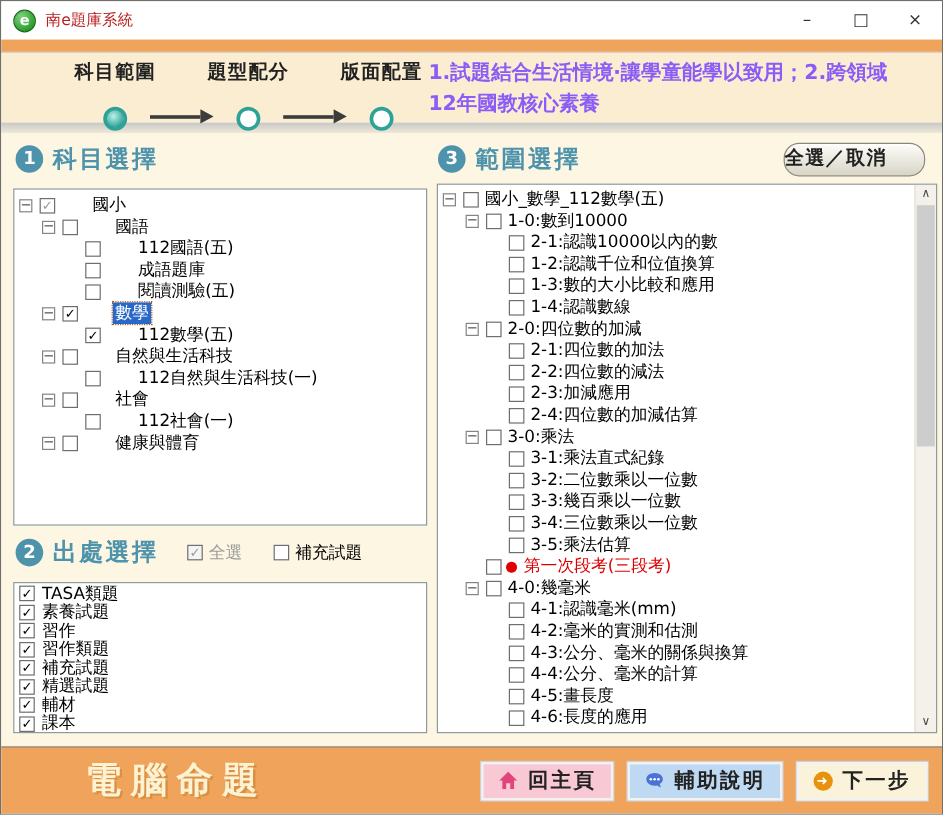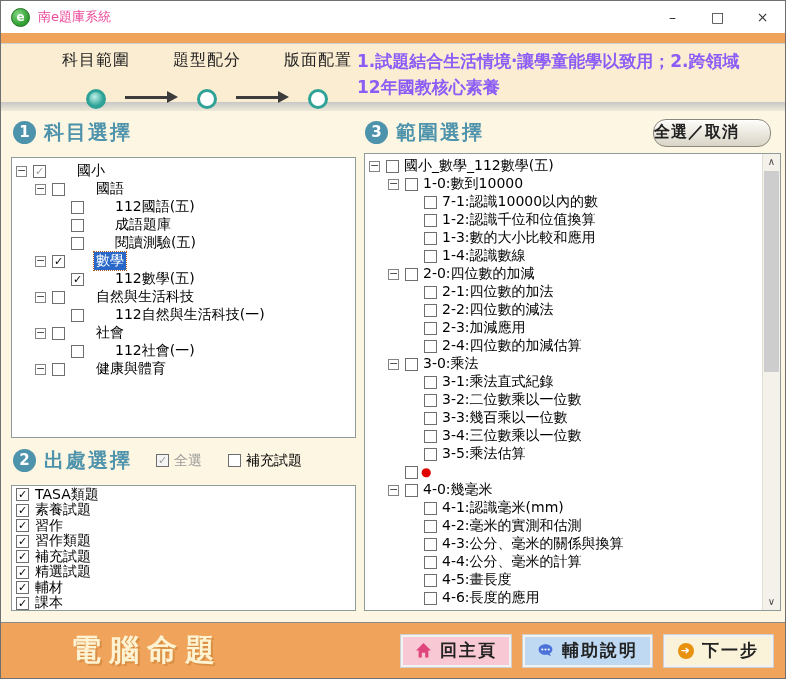--- a/index.html
+++ b/index.html
@@ -1,30 +1,30 @@
 <!DOCTYPE html>
 <html><head>
 <meta charset="utf-8">
 <style>
   html,body{margin:0;padding:0;background:#e8e8e8;font-family:"DejaVu Sans","Liberation Sans",sans-serif;}
   #window{width:784px;height:677px;border:1px solid #6f6f6f;background:#FDF6E2;position:relative;overflow:hidden;}
 
   
   #titlebar{height:32px;background:#ffffff;display:flex;align-items:center;}
   #app-icon{width:17px;height:17px;border-radius:50%;background:radial-gradient(circle at 35% 30%,#7fd47f,#2f9e2f 70%);border:1px solid #1c6e1c;color:#fff;font-size:12px;font-weight:bold;text-align:center;line-height:17px;margin:0 8px 0 10px;}
-  #app-title{font-size:13px;color:#ec4899;}
+  #app-title{font-size:13px;color:#b91c1c;}
   #win-controls{margin-left:auto;display:flex;height:100%;}
   .win-btn{width:45px;height:100%;display:flex;align-items:center;justify-content:center;font-size:14px;color:#333;}
 
   
   #orange-stripe{height:10px;background:#F0A35B;border-bottom:1px solid #cfcfcf;}
   #header-band{height:58px;background:#FBEDD2;position:relative;}
   #steps{position:absolute;left:52px;top:6px;display:flex;align-items:flex-end;}
   .step-col{display:flex;flex-direction:column;align-items:center;width:86px;}
-  .step-label{font-size:16px;font-weight:normal;color:#222;letter-spacing:1px;margin-bottom:18px;white-space:nowrap;}
+  .step-label{font-size:16px;font-weight:bold;color:#222;letter-spacing:1px;margin-bottom:18px;white-space:nowrap;}
   .step-circle{width:14px;height:14px;border-radius:50%;border:3px solid #2EA296;background:#fff;margin-bottom:2px;}
   .step-circle.active{background:radial-gradient(circle at 40% 35%,#bdf0e8,#2EA296 75%);}
   .step-arrow{display:flex;align-items:center;margin:0 -14px 8px -14px;}
   .arrow-line{width:42px;height:3px;background:#3c3c3c;}
   .arrow-head{width:0;height:0;border-left:11px solid #3c3c3c;border-top:6px solid transparent;border-bottom:6px solid transparent;}
   #notice{position:absolute;left:356px;top:4px;width:430px;color:#8b5cf6;font-weight:bold;font-size:17px;line-height:26px;white-space:nowrap;overflow:hidden;}
 
   #divider{height:9px;background:linear-gradient(#c7c7c7,#efe9d8);}
 
   
@@ -284,21 +284,21 @@
           <div class="trow">
             <span class="ind" style="width: 23px;"></span>
             <span class="exp">−</span>
             <span class="cb"></span>
             <span class="tlabel">1-0:數到10000</span>
           </div>
           <div class="trow">
             <span class="ind" style="width: 42px;"></span>
             <span class="exp-sp"></span>
             <span class="cb"></span>
-            <span class="tlabel">7-1:認識10000以內的數</span>
+            <span class="tlabel">2-1:認識10000以內的數</span>
           </div>
           <div class="trow">
             <span class="ind" style="width: 42px;"></span>
             <span class="exp-sp"></span>
             <span class="cb"></span>
             <span class="tlabel">1-2:認識千位和位值換算</span>
           </div>
           <div class="trow">
             <span class="ind" style="width: 42px;"></span>
             <span class="exp-sp"></span>
@@ -375,20 +375,21 @@
             <span class="ind" style="width: 42px;"></span>
             <span class="exp-sp"></span>
             <span class="cb"></span>
             <span class="tlabel">3-5:乘法估算</span>
           </div>
           <div class="trow">
             <span class="ind" style="width: 23px;"></span>
             <span class="exp-sp"></span>
             <span class="cb"></span>
             <span class="rdot">●</span>
+            <span class="tlabel red">第一次段考(三段考)</span>
           </div>
           <div class="trow">
             <span class="ind" style="width: 23px;"></span>
             <span class="exp">−</span>
             <span class="cb"></span>
             <span class="tlabel">4-0:幾毫米</span>
           </div>
           <div class="trow">
             <span class="ind" style="width: 42px;"></span>
             <span class="exp-sp"></span>

